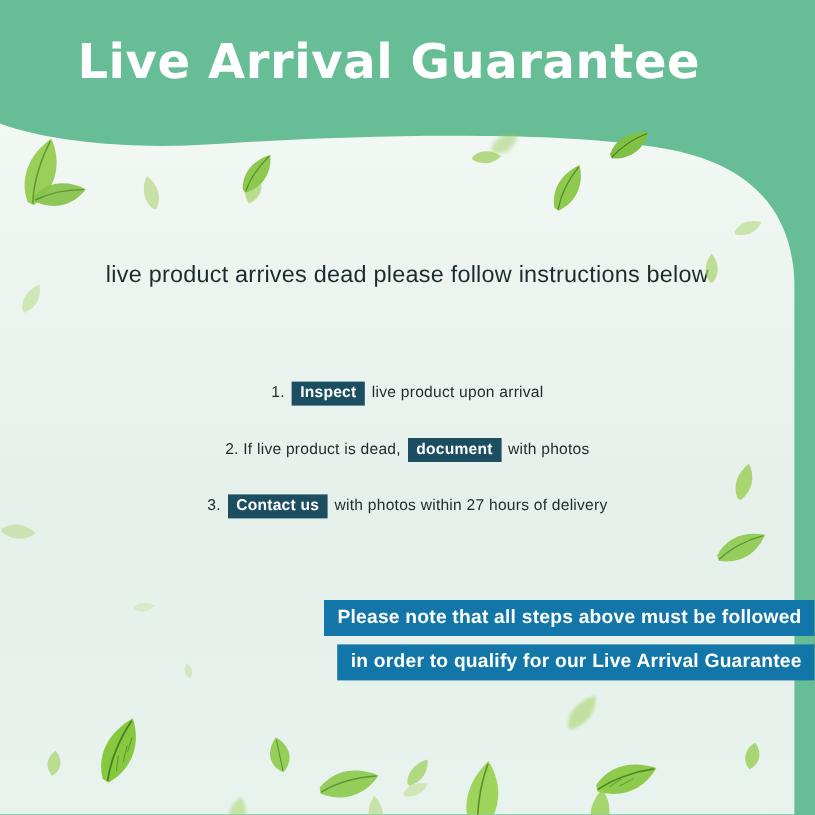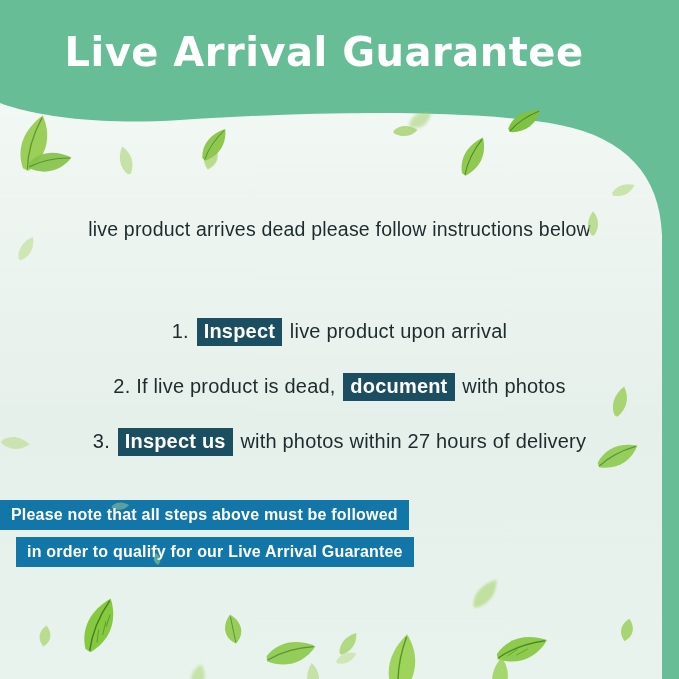--- a/index.html
+++ b/index.html
@@ -92,21 +92,21 @@
     position: absolute;
     left: 20px;
     top: 318px;
     width: 639px;
   }
   .step {
     display: block;
     width: 100%;
     text-align: center;
     font-family: "Liberation Sans", sans-serif;
-    font-size: 20px;
+    font-size: 13px;
     color: #1d2b2e;
     letter-spacing: 0.2px;
     white-space: nowrap;
   }
   .step-1 { margin-bottom: 27px; }
   .step-2 { margin-bottom: 27px; margin-top: 24px; }
 
   .step .num { }
   .hl {
     display: inline-block;
@@ -119,21 +119,21 @@
     vertical-align: baseline;
     letter-spacing: 0.2px;
   }
 
   
   .banners {
     position: absolute;
     left: 0;
     top: 500px;
     width: 679px;
-    text-align: left;
+    text-align: right;
   }
   .banner {
     display: inline-block;
     background: #1277a8;
     color: #ffffff;
     font-family: "Liberation Sans", sans-serif;
     font-weight: bold;
     font-size: 16px;
     letter-spacing: 0.2px;
     padding: 5px 11px 6px 11px;
@@ -336,21 +336,21 @@
 
       <div class="step step-2">
         <span class="num">2.</span>
         <span>If live product is dead,</span>
         <span class="hl">document</span>
         <span>with photos</span>
       </div>
 
       <div class="step step-3">
         <span class="num">3.</span>
-        <span class="hl">Inspect us</span>
+        <span class="hl">Contact us</span>
         <span>with photos within 27 hours of delivery</span>
       </div>
 
     </div>
 
     <div class="banners">
       <span class="banner-row">
         <span class="banner">Please note that all steps above must be followed</span>
       </span>
       <span class="banner-row">

